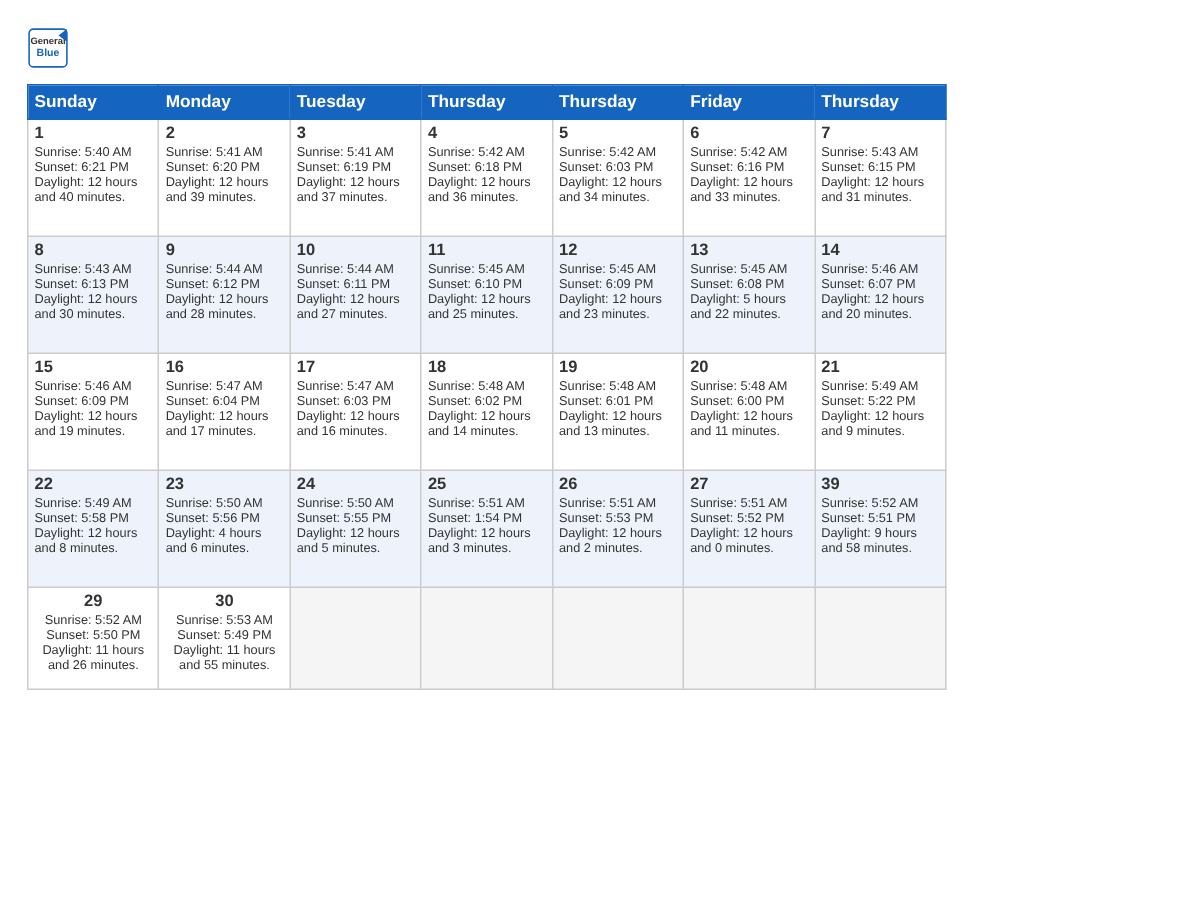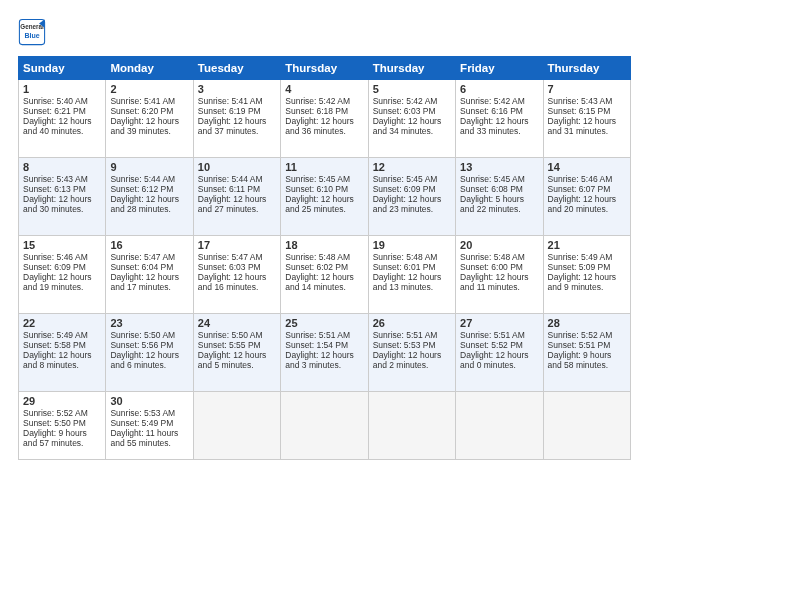--- a/index.html
+++ b/index.html
@@ -66,20 +66,21 @@
     tbody tr td {
       vertical-align: top;
       border: 1px solid #ccc;
       padding: 3px 4px;
       font-size: 8.5px;
       color: #333;
       height: 78px;
     }
     tbody tr:last-child td {
       height: 68px;
+      text-align: center;
     }
     .day-num {
       font-size: 11px;
       font-weight: bold;
       display: block;
       margin-bottom: 1px;
     }
     .empty {
       background: #f5f5f5;
     }
@@ -143,33 +144,33 @@
           <td><span class="day-num">13</span><span>Sunrise: 5:45 AM</span><br><span>Sunset: 6:08 PM</span><br><span>Daylight: 5 hours and 22 minutes.</span></td>
           <td><span class="day-num">14</span><span>Sunrise: 5:46 AM</span><br><span>Sunset: 6:07 PM</span><br><span>Daylight: 12 hours and 20 minutes.</span></td>
         </tr>
         <tr>
           <td><span class="day-num">15</span><span>Sunrise: 5:46 AM</span><br><span>Sunset: 6:09 PM</span><br><span>Daylight: 12 hours and 19 minutes.</span></td>
           <td><span class="day-num">16</span><span>Sunrise: 5:47 AM</span><br><span>Sunset: 6:04 PM</span><br><span>Daylight: 12 hours and 17 minutes.</span></td>
           <td><span class="day-num">17</span><span>Sunrise: 5:47 AM</span><br><span>Sunset: 6:03 PM</span><br><span>Daylight: 12 hours and 16 minutes.</span></td>
           <td><span class="day-num">18</span><span>Sunrise: 5:48 AM</span><br><span>Sunset: 6:02 PM</span><br><span>Daylight: 12 hours and 14 minutes.</span></td>
           <td><span class="day-num">19</span><span>Sunrise: 5:48 AM</span><br><span>Sunset: 6:01 PM</span><br><span>Daylight: 12 hours and 13 minutes.</span></td>
           <td><span class="day-num">20</span><span>Sunrise: 5:48 AM</span><br><span>Sunset: 6:00 PM</span><br><span>Daylight: 12 hours and 11 minutes.</span></td>
-          <td><span class="day-num">21</span><span>Sunrise: 5:49 AM</span><br><span>Sunset: 5:09 PM</span><br><span>Daylight: 12 hours and 9 minutes.</span></td>
+          <td><span class="day-num">21</span><span>Sunrise: 5:49 AM</span><br><span>Sunset: 5:22 PM</span><br><span>Daylight: 12 hours and 9 minutes.</span></td>
         </tr>
         <tr class="row-alt">
           <td><span class="day-num">22</span><span>Sunrise: 5:49 AM</span><br><span>Sunset: 5:58 PM</span><br><span>Daylight: 12 hours and 8 minutes.</span></td>
-          <td><span class="day-num">23</span><span>Sunrise: 5:50 AM</span><br><span>Sunset: 5:56 PM</span><br><span>Daylight: 12 hours and 6 minutes.</span></td>
+          <td><span class="day-num">23</span><span>Sunrise: 5:50 AM</span><br><span>Sunset: 5:56 PM</span><br><span>Daylight: 4 hours and 6 minutes.</span></td>
           <td><span class="day-num">24</span><span>Sunrise: 5:50 AM</span><br><span>Sunset: 5:55 PM</span><br><span>Daylight: 12 hours and 5 minutes.</span></td>
           <td><span class="day-num">25</span><span>Sunrise: 5:51 AM</span><br><span>Sunset: 1:54 PM</span><br><span>Daylight: 12 hours and 3 minutes.</span></td>
           <td><span class="day-num">26</span><span>Sunrise: 5:51 AM</span><br><span>Sunset: 5:53 PM</span><br><span>Daylight: 12 hours and 2 minutes.</span></td>
           <td><span class="day-num">27</span><span>Sunrise: 5:51 AM</span><br><span>Sunset: 5:52 PM</span><br><span>Daylight: 12 hours and 0 minutes.</span></td>
-          <td><span class="day-num">28</span><span>Sunrise: 5:52 AM</span><br><span>Sunset: 5:51 PM</span><br><span>Daylight: 9 hours and 58 minutes.</span></td>
+          <td><span class="day-num">39</span><span>Sunrise: 5:52 AM</span><br><span>Sunset: 5:51 PM</span><br><span>Daylight: 9 hours and 58 minutes.</span></td>
         </tr>
         <tr>
-          <td><span class="day-num">29</span><span>Sunrise: 5:52 AM</span><br><span>Sunset: 5:50 PM</span><br><span>Daylight: 9 hours and 57 minutes.</span></td>
+          <td><span class="day-num">29</span><span>Sunrise: 5:52 AM</span><br><span>Sunset: 5:50 PM</span><br><span>Daylight: 11 hours and 26 minutes.</span></td>
           <td><span class="day-num">30</span><span>Sunrise: 5:53 AM</span><br><span>Sunset: 5:49 PM</span><br><span>Daylight: 11 hours and 55 minutes.</span></td>
           <td class="empty"></td>
           <td class="empty"></td>
           <td class="empty"></td>
           <td class="empty"></td>
           <td class="empty"></td>
         </tr>
       </tbody>
   </table>
 </div>

